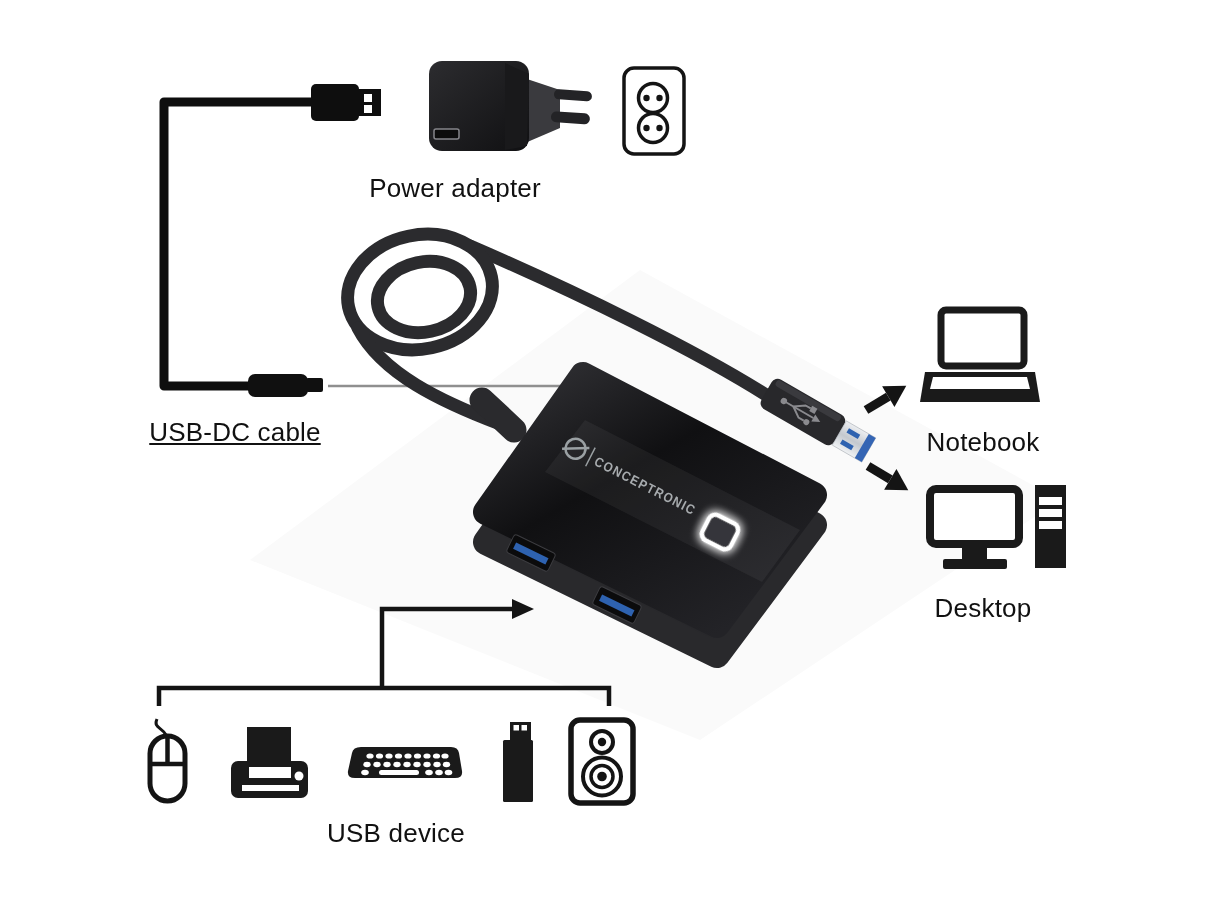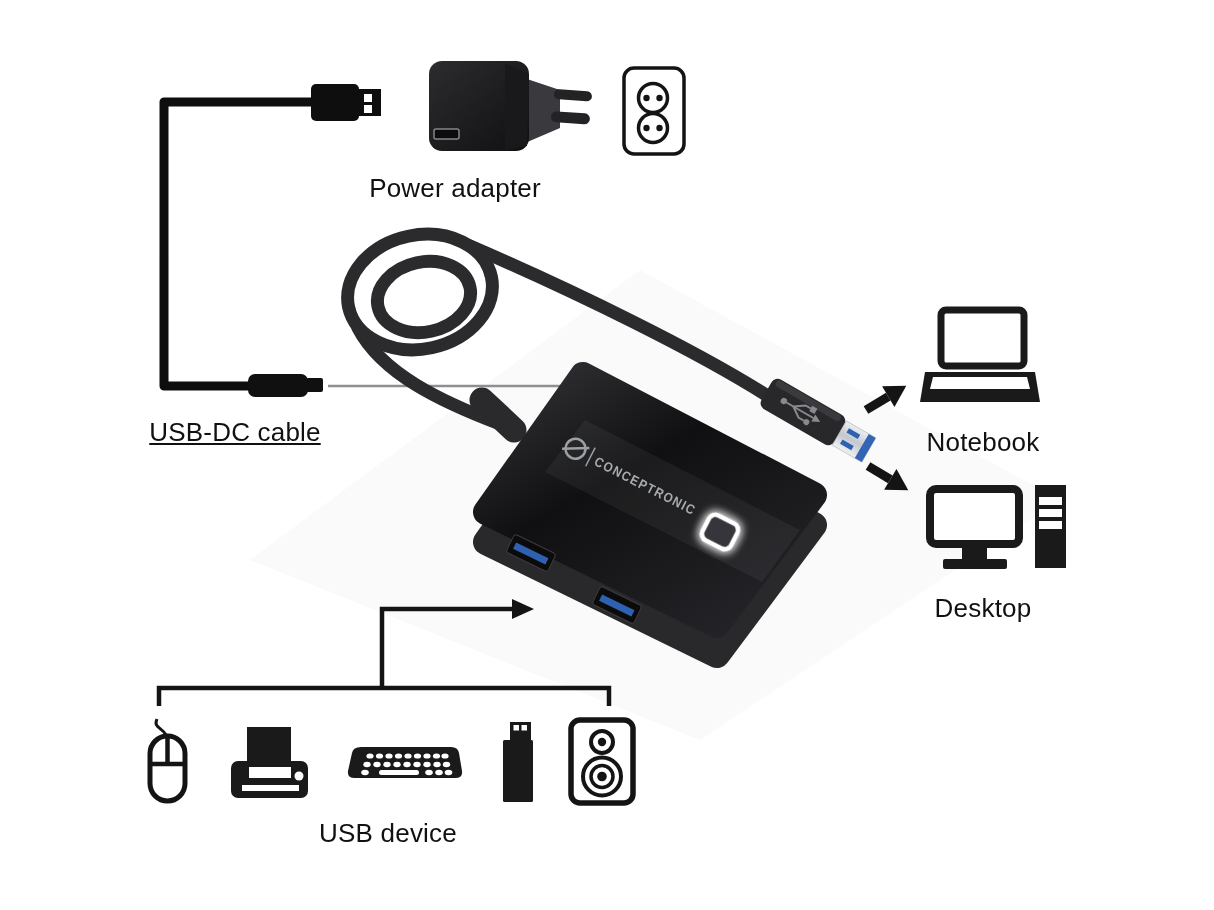--- a/index.html
+++ b/index.html
@@ -218,14 +218,14 @@
     <circle cx="602" cy="776.5" r="19" fill="#ffffff" stroke="#141414" stroke-width="4"></circle>
     <circle cx="602" cy="776.5" r="11" fill="none" stroke="#141414" stroke-width="3.5"></circle>
     <circle cx="602" cy="776.5" r="4.8" fill="#141414"></circle>
   </g>
 </svg>
 
   <div class="label" style="left:335px;top:174px;">Power adapter</div>
   <div class="label" style="left:115px;top:418px;text-decoration:underline;">USB-DC cable</div>
   <div class="label" style="left:863px;top:428px;">Notebook</div>
   <div class="label" style="left:863px;top:594px;">Desktop</div>
-  <div class="label" style="left:268px;top:819px;">USB device</div>
+  <div class="label" style="left:276px;top:819px;">USB device</div>
 </div>
 
 </body></html>

